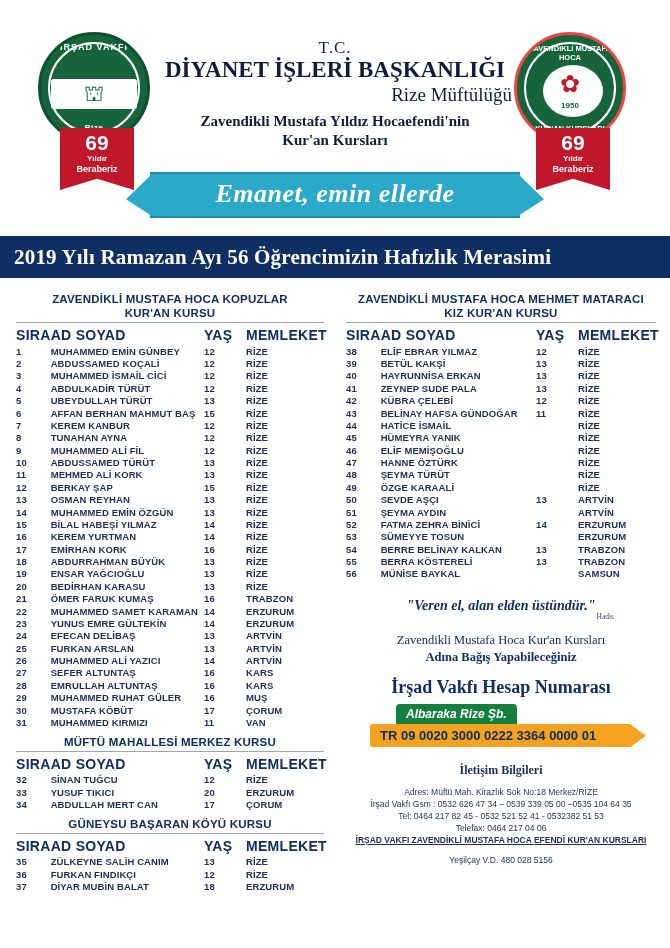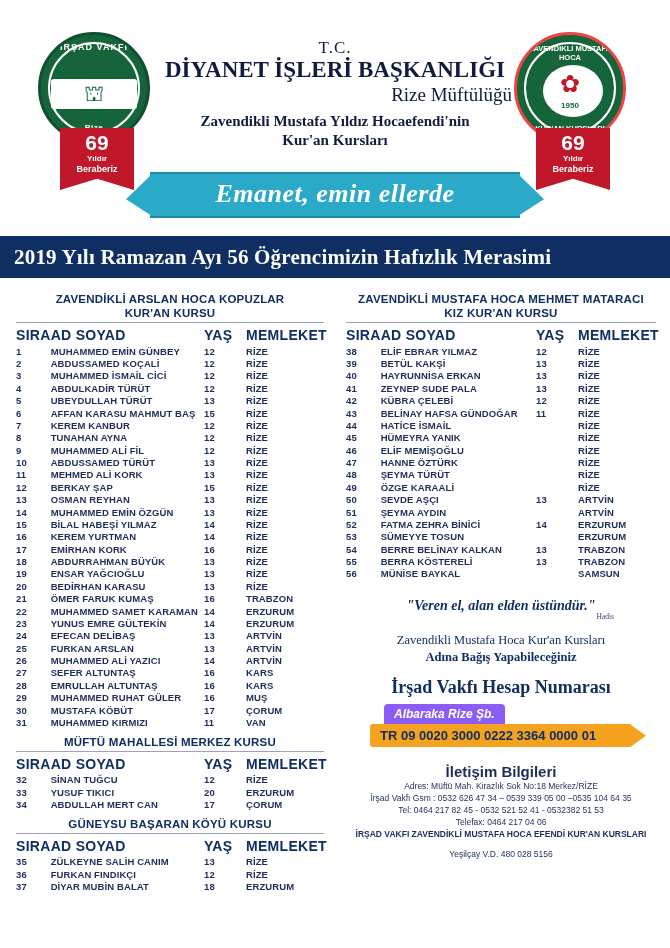--- a/index.html
+++ b/index.html
@@ -146,41 +146,41 @@
     color:#3b4a71;text-align:right;margin-right:48px;margin-top:-2px;
   }
   .don1{text-align:center;font-family:"Liberation Serif",serif;font-size:12.5px;margin-top:12px;color:#0f2f63;}
   .don2{text-align:center;font-family:"Liberation Serif",serif;font-size:12.5px;margin-top:2px;color:#0f2f63;font-weight:bold;}
   .acct-title{
     text-align:center;font-family:"Liberation Serif",serif;font-weight:bold;
     font-size:18px;color:#0f2f63;margin-top:12px;
   }
   .bank-wrap{margin:6px 30px 0 30px;position:relative;}
   .bank-name{
-    background:#8b5cf6;color:#ffffff;font-style:italic;font-weight:bold;
+    background:#15803d;color:#ffffff;font-style:italic;font-weight:bold;
     font-size:12px;padding:3px 10px;display:inline-block;
     border-top-left-radius:4px;border-top-right-radius:4px;
-    margin-left:14px;
+    margin-left:26px;
   }
   .iban{
     background:#f5a21e;color:#0f2f63;font-weight:bold;font-size:13px;
     padding:4px 10px;position:relative;
     border-radius:3px;
   }
   .iban:after{
     content:"";position:absolute;right:-14px;top:0;width:16px;height:100%;
     background:#f5a21e;clip-path:polygon(0 0,0 100%,100% 50%);
   }
 
   .contact{
     text-align:center;margin-top:16px;color:#1c2d57;
   }
-  .contact .ct-h{font-size:15px;font-weight:bold;margin-bottom:0;}
+  .contact .ct-h{font-size:12px;font-weight:bold;margin-bottom:8px;font-family:Liberation Serif, serif;}
   .contact .ct-l{font-size:8.5px;line-height:12px;}
-  .contact .ct-b{font-size:8.5px;line-height:12px;font-weight:bold;}
+  .contact .ct-b{font-size:8.5px;line-height:12px;font-weight:bold;text-decoration:underline;}
   .contact .ct-last{font-size:8.5px;line-height:12px;margin-top:8px;}
 </style>
 </head>
 <body>
 
 <div class="page">
 
   <div class="header">
 
     <div class="logo-left">
@@ -230,21 +230,21 @@
 
   <div class="titlebar">
     <div class="txt">2019 Yılı Ramazan Ayı 56 Öğrencimizin Hafızlık Merasimi</div>
   </div>
 
   <div class="content">
 
     <div class="colL">
       <div id="left-groups">
           <div>
-            <div class="group-title" style="white-space: pre-line;">ZAVENDİKLİ ARSLAN HOCA KOPUZLAR
+            <div class="group-title" style="white-space: pre-line;">ZAVENDİKLİ MUSTAFA HOCA KOPUZLAR
 KUR'AN KURSU</div>
             <div class="hr"></div>
             <table class="lst">
               <thead>
                 <tr>
                   <th class="c-no">SIRA</th>
                   <th class="c-name">AD SOYAD</th>
                   <th class="c-age">YAŞ</th>
                   <th class="c-city">MEMLEKET</th>
                 </tr>
@@ -275,21 +275,21 @@
                   <td class="c-city">RİZE</td>
                 </tr>
                 <tr>
                   <td class="c-no">5</td>
                   <td class="c-name">UBEYDULLAH TÜRÜT</td>
                   <td class="c-age">13</td>
                   <td class="c-city">RİZE</td>
                 </tr>
                 <tr>
                   <td class="c-no">6</td>
-                  <td class="c-name">AFFAN KARASU MAHMUT BAŞ</td>
+                  <td class="c-name">AFFAN BERHAN MAHMUT BAŞ</td>
                   <td class="c-age">15</td>
                   <td class="c-city">RİZE</td>
                 </tr>
                 <tr>
                   <td class="c-no">7</td>
                   <td class="c-name">KEREM KANBUR</td>
                   <td class="c-age">12</td>
                   <td class="c-city">RİZE</td>
                 </tr>
                 <tr>

